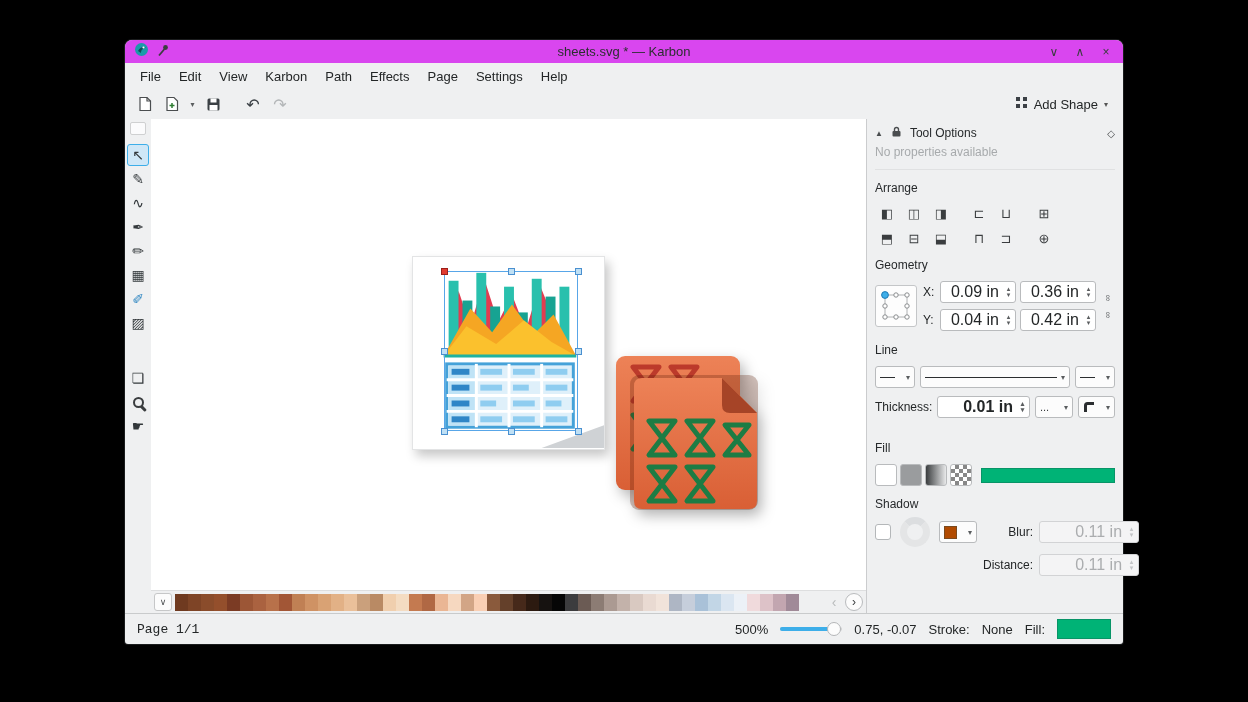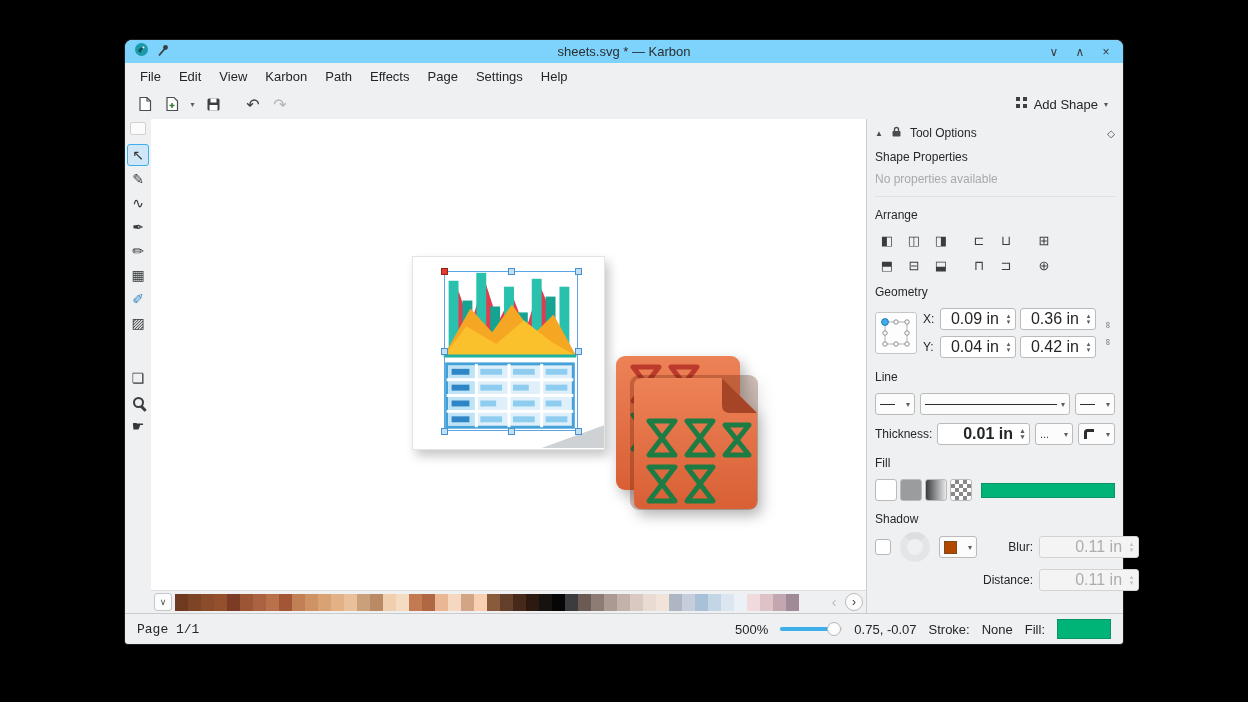--- a/index.html
+++ b/index.html
@@ -4,21 +4,21 @@
 <style>
   * { box-sizing: border-box; margin: 0; padding: 0; }
   html,body { width:1248px; height:702px; overflow:hidden; }
   body { background:#000; font-family:"Liberation Sans", sans-serif; color:#232627; position:relative; }
 
   .window { position:absolute; left:125px; top:40px; width:998px; height:604px;
     background:#eff0f1; border-radius:7px 7px 3px 3px; display:flex; flex-direction:column;
     box-shadow:0 0 0 1px #1a1c1d, 0 10px 30px rgba(0,0,0,.65); }
 
   
-  .titlebar { height:23px; display:flex; align-items:center; padding:0 9px; position:relative; background:#7dd3fc; border-radius:7px 7px 0 0;justify-content:center; }
+  .titlebar { height:23px; display:flex; align-items:center; padding:0 9px; position:relative; background:#d946ef; border-radius:7px 7px 0 0;justify-content:center; }
   .tb-icons { display:flex; align-items:center; gap:7px; z-index:2; }
   .tb-title { position:absolute; left:0; right:0; text-align:center; font-size:13px; color:#2b2e30; }
   .win-controls { margin-left:auto; display:flex; gap:10px; z-index:2; }
   .win-btn { width:16px; height:16px; display:flex; align-items:center; justify-content:center; font-size:12px; color:#3a3d3f; }
 
   
   .menubar { height:26px; display:flex; align-items:center; padding:0 6px; font-size:13px; }
   .menu-item { padding:4px 9px; border-radius:3px; }
 
   
@@ -103,21 +103,21 @@
   .chain-btn span { display:inline-block; transform:rotate(90deg); }
 
   .line-row { display:flex; gap:5px; margin:3px 0 6px; }
   .combo { height:22px; background:#fcfcfc; border:1px solid #b9bbbd; border-radius:3px; display:flex; align-items:center; padding:0 4px; }
   .combo::after { content:"▾"; font-size:8px; color:#5a5d5f; margin-left:auto; padding-left:4px; }
   .line-prev { height:0; border-top:1.5px solid #2b2e30; width:15px; }
   .combo-sm { width:40px; }
   .combo-lg { flex:1; }
   .combo-lg .line-prev { flex:1; }
 
-  .thick-row { display:flex; align-items:center; gap:5px; margin:2px 0 4px; }
+  .thick-row { display:flex; align-items:center; gap:5px; margin:2px 0 16px; }
   .thick-row .spinbox { flex:1;font-weight:bold; }
   .combo-dots { width:38px; font-size:11px; color:#3a3d3f; }
   .combo-join { width:37px; }
 
   .fill-row { display:flex; align-items:center; gap:3px; margin:3px 0 4px; }
   .fill-btn { width:22px; height:22px; border:1px solid #b9bbbd; border-radius:3px; background:#fff; }
   .fill-btn.solid { background:#9a9c9e; }
   .fill-btn.gradient { background:linear-gradient(90deg,#3a3d3f,#e8e9ea); }
   .fill-btn.pattern { background-image:linear-gradient(45deg,#888 25%,transparent 25%,transparent 75%,#888 75%),linear-gradient(45deg,#888 25%,#fff 25%,#fff 75%,#888 75%); background-size:8px 8px; background-position:0 0,4px 4px; background-color:#fff; }
   .fill-color-bar { flex:1; height:15px; margin-left:6px; border:1px solid #089467; }
@@ -386,21 +386,20 @@
         <span>
           <svg width="13" height="13">
               <rect x="2.5" y="6" width="8" height="5.5" rx="1" fill="#4a4d4f"></rect>
               <path d="M4.5 6V4.5a2 2 0 0 1 4 0V6" fill="none" stroke="#4a4d4f" stroke-width="1.4"></path>
             </svg>
         </span>
         <span class="dk-title">Tool Options</span>
         <span class="dk-float">◇</span>
       </div>
 
-      <div class="dk-section-label">Shape Properties</div>
       <div class="dk-empty">No properties available</div>
       <div class="dk-sep"></div>
 
       <div class="dk-section-label">Arrange</div>
       <div class="arrange-row">
           <div class="arr-btn">◧</div>
           <div class="arr-btn">◫</div>
           <div class="arr-btn">◨</div>
           <div class="arr-btn">⊏</div>
           <div class="arr-btn">⊔</div>

